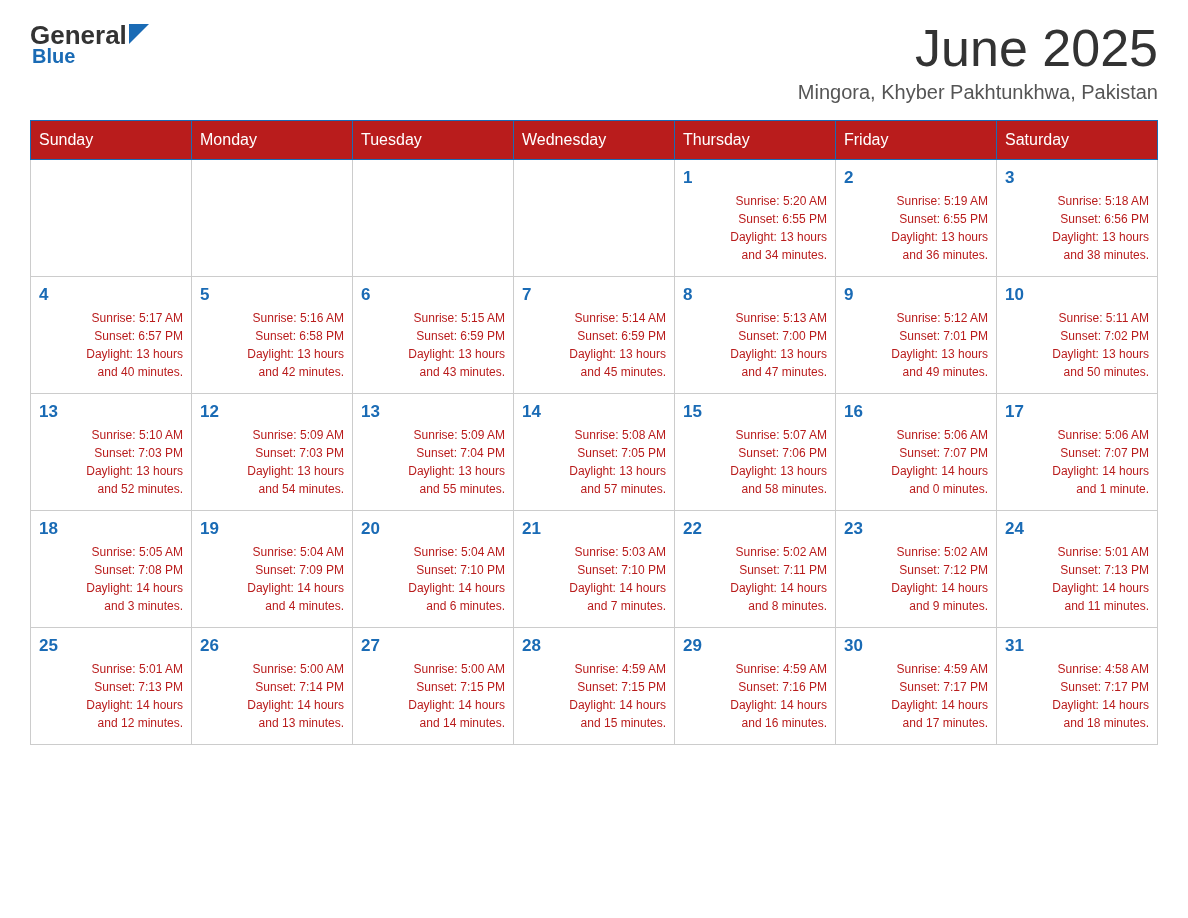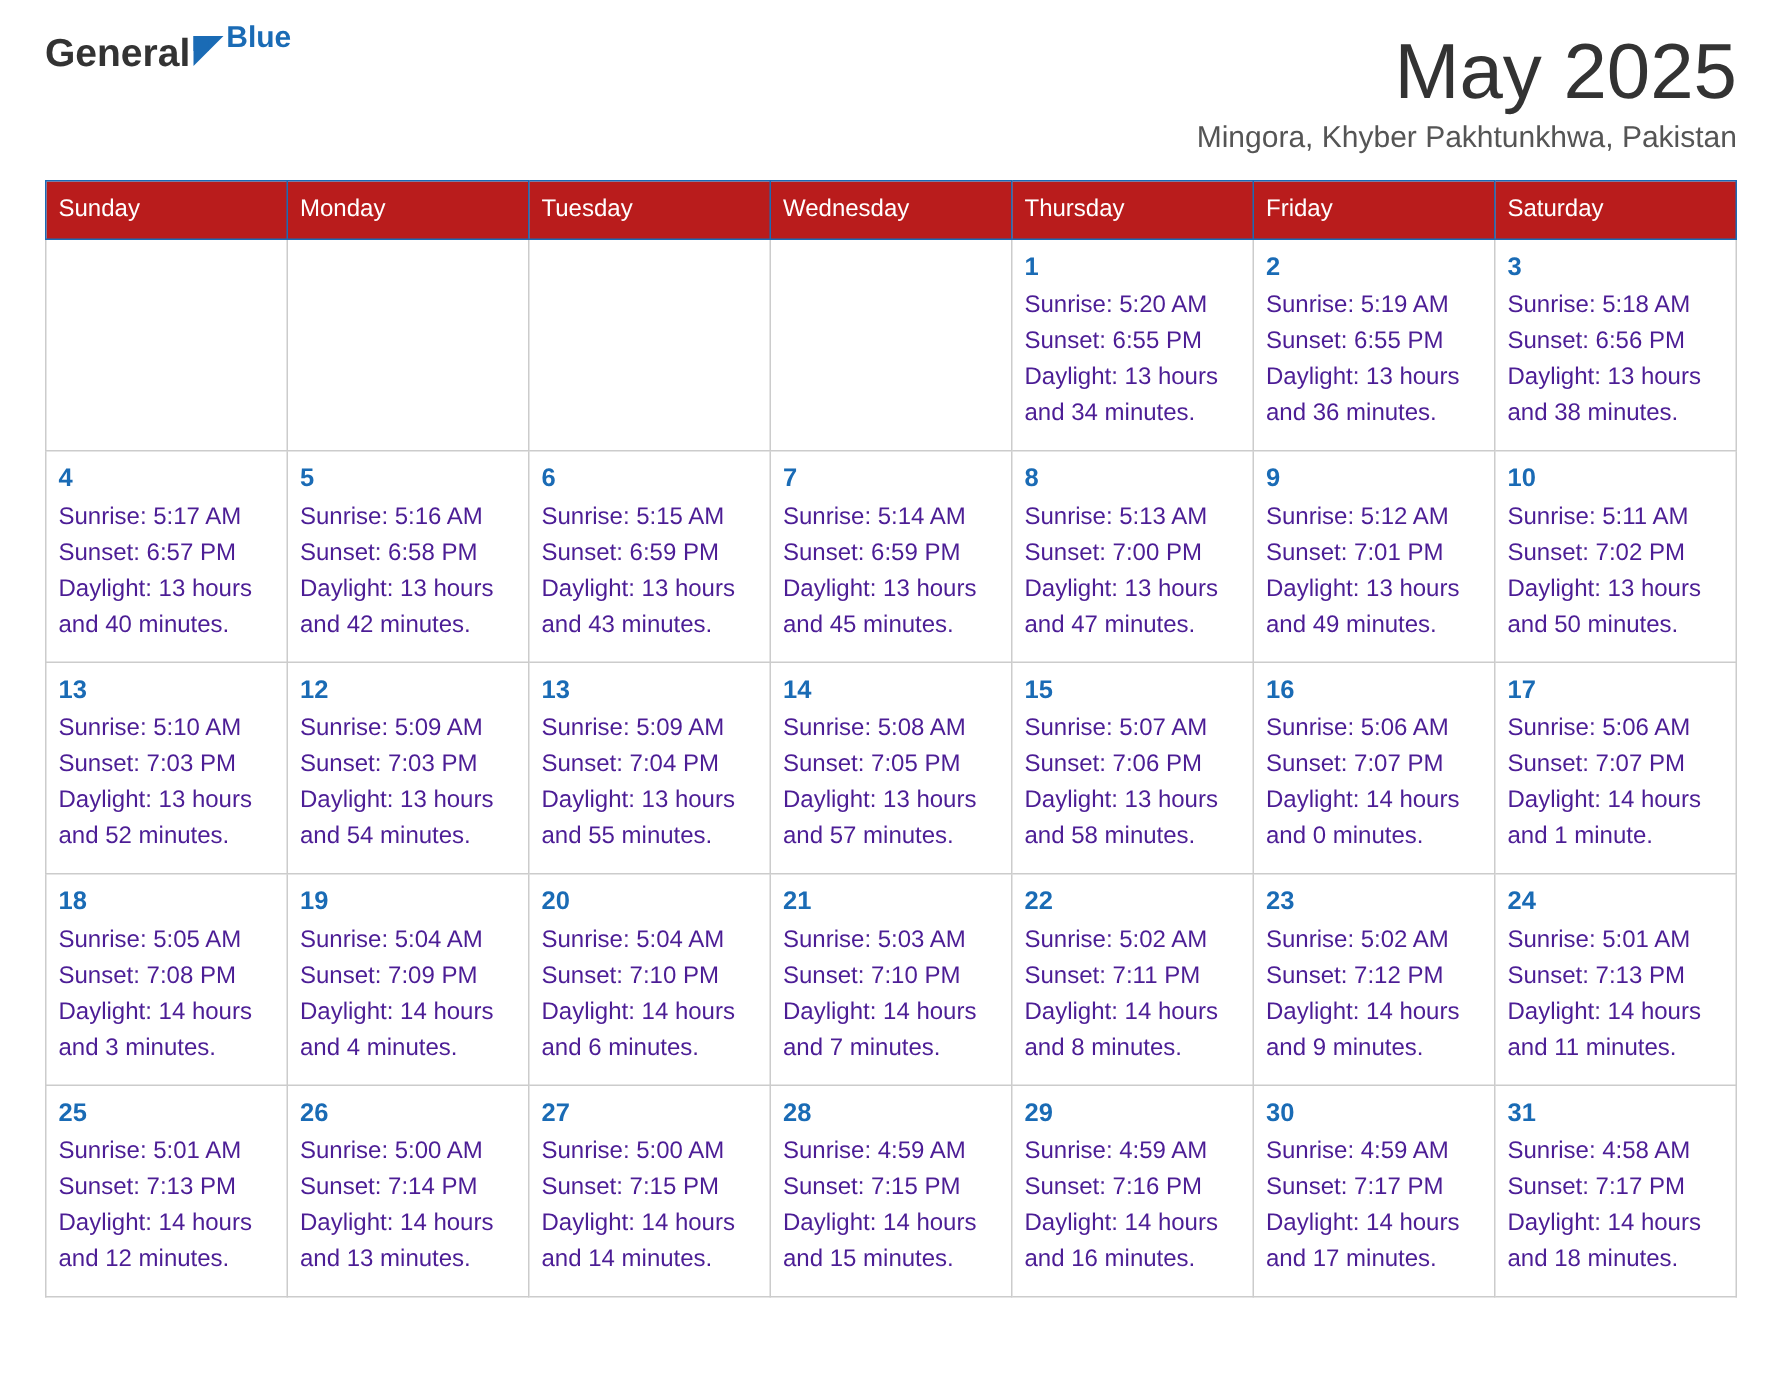--- a/index.html
+++ b/index.html
@@ -14,21 +14,21 @@
 
     .header-area {
       display: flex;
       justify-content: space-between;
       align-items: flex-start;
       margin-bottom: 16px;
     }
 
     .logo-container {
       display: flex;
-      flex-direction: row;
+      flex-direction: column;
       align-items: flex-start;
     }
 
     .logo-text {
       display: flex;
       align-items: center;
       font-size: 26px;
       font-weight: bold;
       color: #333;
     }
@@ -96,23 +96,24 @@
 
     .day-number {
       font-size: 17px;
       font-weight: bold;
       color: #1a6bb5;
       margin-bottom: 4px;
       display: block;
     }
 
     .day-info {
-      font-size: 16px;
-      color: #4c1d95;
+      font-size: 12px;
+      color: #b91c1c;
       line-height: 1.5;
+      text-align: right;
     }
 
     .empty-cell {
       background: #fff;
     }
 
     tr td {
       background: #fff;
     }
   </style>
@@ -121,21 +122,21 @@
 
 <div class="header-area">
   <div class="logo-container">
     <div class="logo-text">
       <span>General</span>
         <span class="logo-triangle"></span>
     </div>
     <div class="logo-sub">Blue</div>
   </div>
   <div class="title-area">
-    <div class="month-title">May 2025</div>
+    <div class="month-title">June 2025</div>
     <div class="location-title">Mingora, Khyber Pakhtunkhwa, Pakistan</div>
   </div>
 </div>
 
 <table class="calendar-table">
   <thead>
     <tr>
     <th>Sunday</th>
         <th>Monday</th>
         <th>Tuesday</th>

